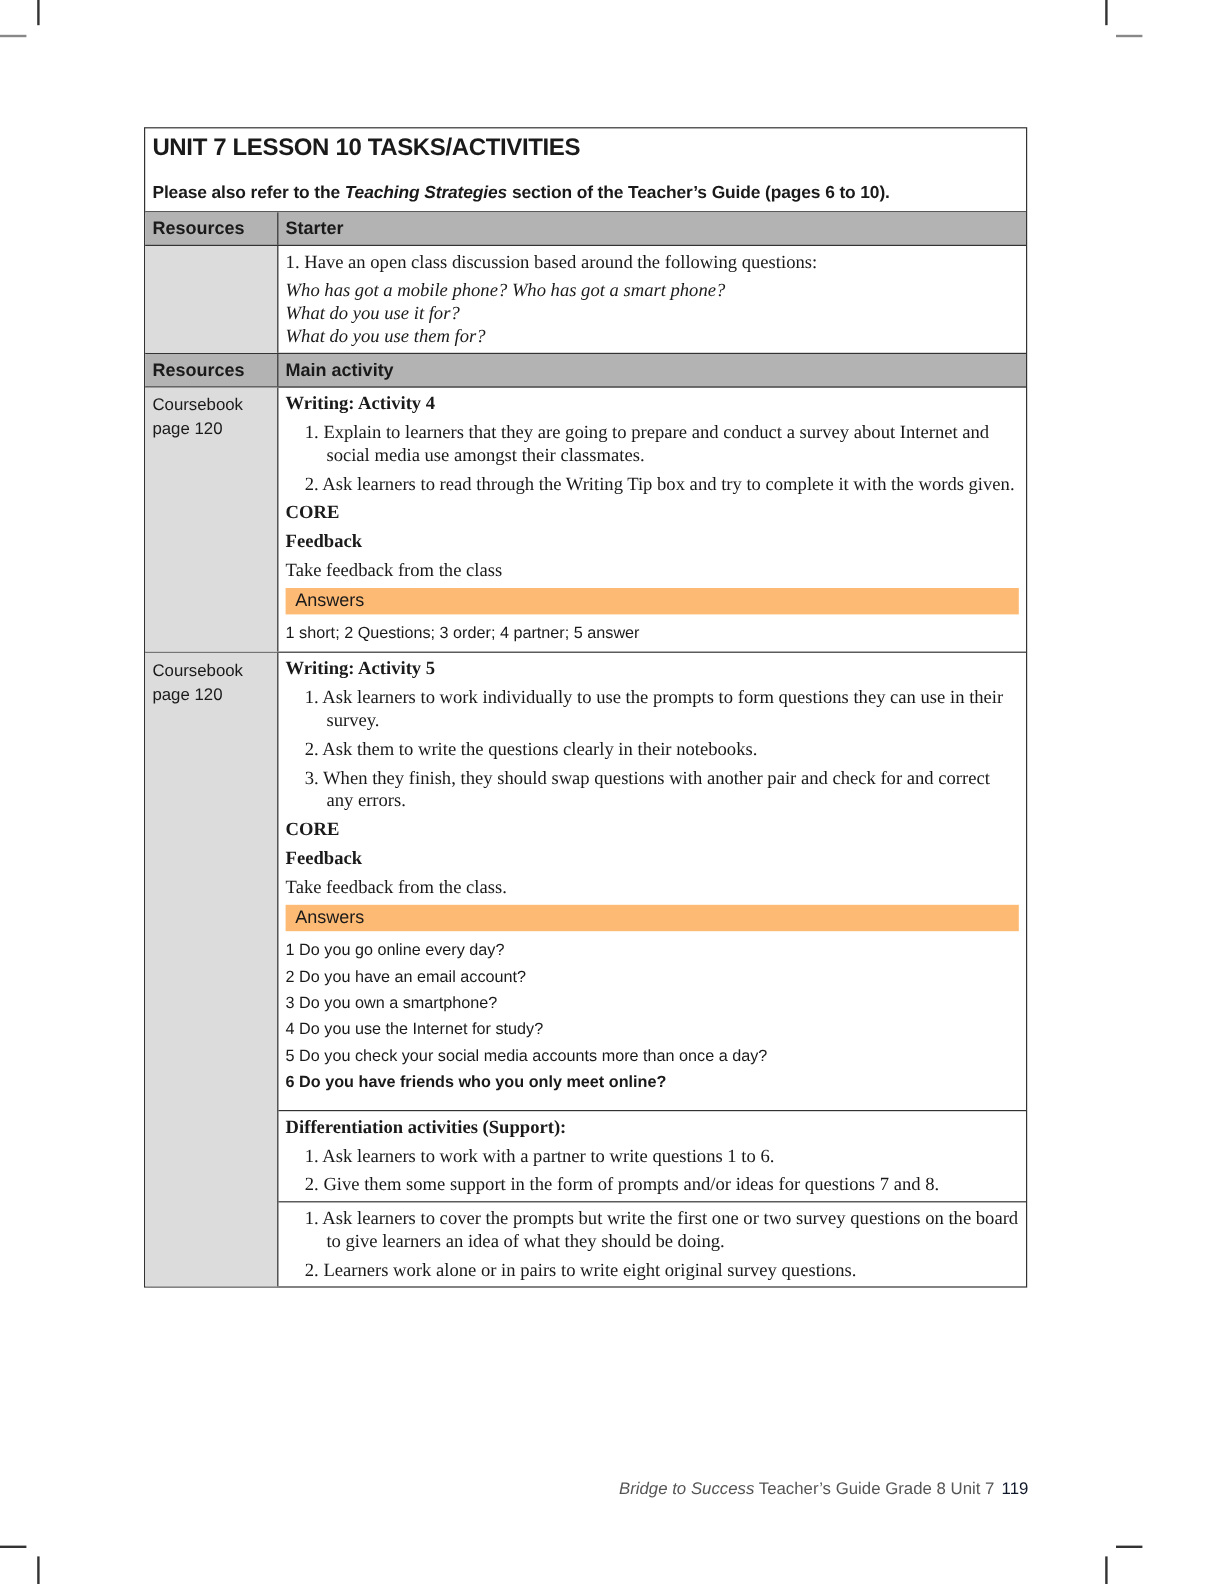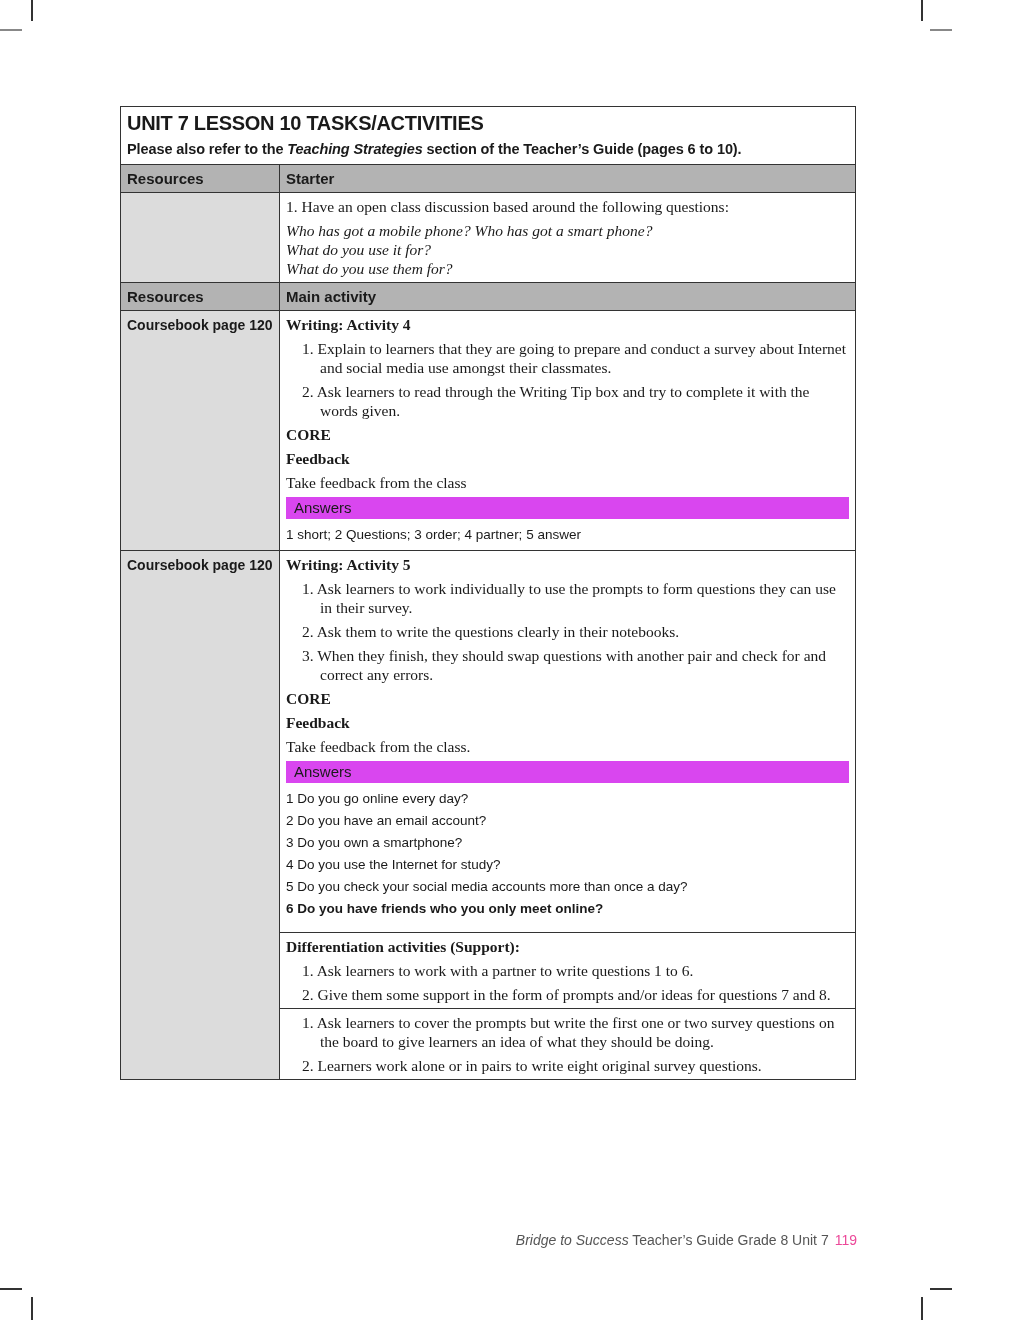--- a/index.html
+++ b/index.html
@@ -4,39 +4,39 @@
 <style>
   html, body { margin:0; padding:0; background:#ffffff; }
   body { width:1020px; height:1320px; position:relative; overflow:hidden; color:#1a1a1a; }
   .crop { position:absolute; background:#333; }
   .page-table {
     position:absolute; left:120px; top:106px; width:736px;
     border:1.5px solid #333; box-sizing:border-box;
   }
   .title-block { padding:4px 6px 5px 6px; border-bottom:1.5px solid #333; }
   .title { font-family:"Liberation Sans", sans-serif; font-weight:bold; font-size:20px; line-height:24px; letter-spacing:-0.3px; }
-  .subtitle { font-family:"Liberation Sans", sans-serif; font-weight:bold; font-size:14.5px; line-height:20px; margin-top:4px; letter-spacing:-0.1px; }
+  .subtitle { font-family:"Liberation Sans", sans-serif; font-weight:bold; font-size:14.5px; line-height:20px; margin-top:16px; letter-spacing:-0.1px; }
   .subtitle i { font-style:italic; }
   .row { display:flex; border-bottom:1.5px solid #333; }
   .row:last-child { border-bottom:none; }
   .hdr { background:#b3b3b3; }
-  .col-res { width:159px; flex:none; border-right:1.5px solid #333; box-sizing:border-box; }
+  .col-res { width:111px; flex:none; border-right:1.5px solid #333; box-sizing:border-box; }
   .col-main { flex:1; box-sizing:border-box; }
   .hdr .col-res, .hdr .col-main { font-family:"Liberation Sans", sans-serif; font-weight:bold; font-size:15px; line-height:20px; padding:4px 6px 3px 6px; }
-  .res-body { background:#dcdcdc; font-family:"Liberation Sans", sans-serif; font-weight:bold; font-size:14px; line-height:20px; padding:4px 6px; }
+  .res-body { background:#dcdcdc; font-family:"Liberation Sans", sans-serif; font-weight:normal; font-size:14px; line-height:20px; padding:4px 6px; }
   .main-body { padding:4px 6px 4px 6px; font-family:"Liberation Serif", serif; font-size:15.5px; line-height:19px; }
   .para { margin:0 0 5px 0; }
   .it { font-style:italic; margin:0; }
   .b { font-weight:bold; }
   .num { padding-left:18px; text-indent:-18px; margin:0 0 5px 16px; }
-  .ans-bar { background:#d946ef; font-family:"Liberation Sans", sans-serif; font-size:15px; line-height:22px; padding:0 8px; margin:4px 0 5px 0; }
+  .ans-bar { background:#fdba74; font-family:"Liberation Sans", sans-serif; font-size:15px; line-height:22px; padding:0 8px; margin:4px 0 5px 0; }
   .ans-line { font-family:"Liberation Sans", sans-serif; font-size:13.5px; line-height:22px; margin:0; }
   .subsect { border-top:1.5px solid #333; margin:0 -6px; padding:4px 6px 4px 6px; }
   .footer { position:absolute; top:1232px; right:163px; font-family:"Liberation Sans", sans-serif; font-size:14px; color:#555; }
-  .footer .pg { color:#ec4899; margin-left:6px; }
+  .footer .pg { color:#0f172a; margin-left:6px; }
 </style>
 </head>
 <body>
 
 <div class="crop" style="left:31px;top:0;width:1.5px;height:21px;"></div>
 <div class="crop" style="left:0;top:29px;width:22px;height:1.5px;background:#888;"></div>
 <div class="crop" style="left:921px;top:0;width:1.5px;height:21px;"></div>
 <div class="crop" style="left:930px;top:29px;width:22px;height:1.5px;background:#888;"></div>
 <div class="crop" style="left:0;top:1288px;width:22px;height:1.5px;"></div>
 <div class="crop" style="left:31px;top:1297px;width:1.5px;height:23px;"></div>

